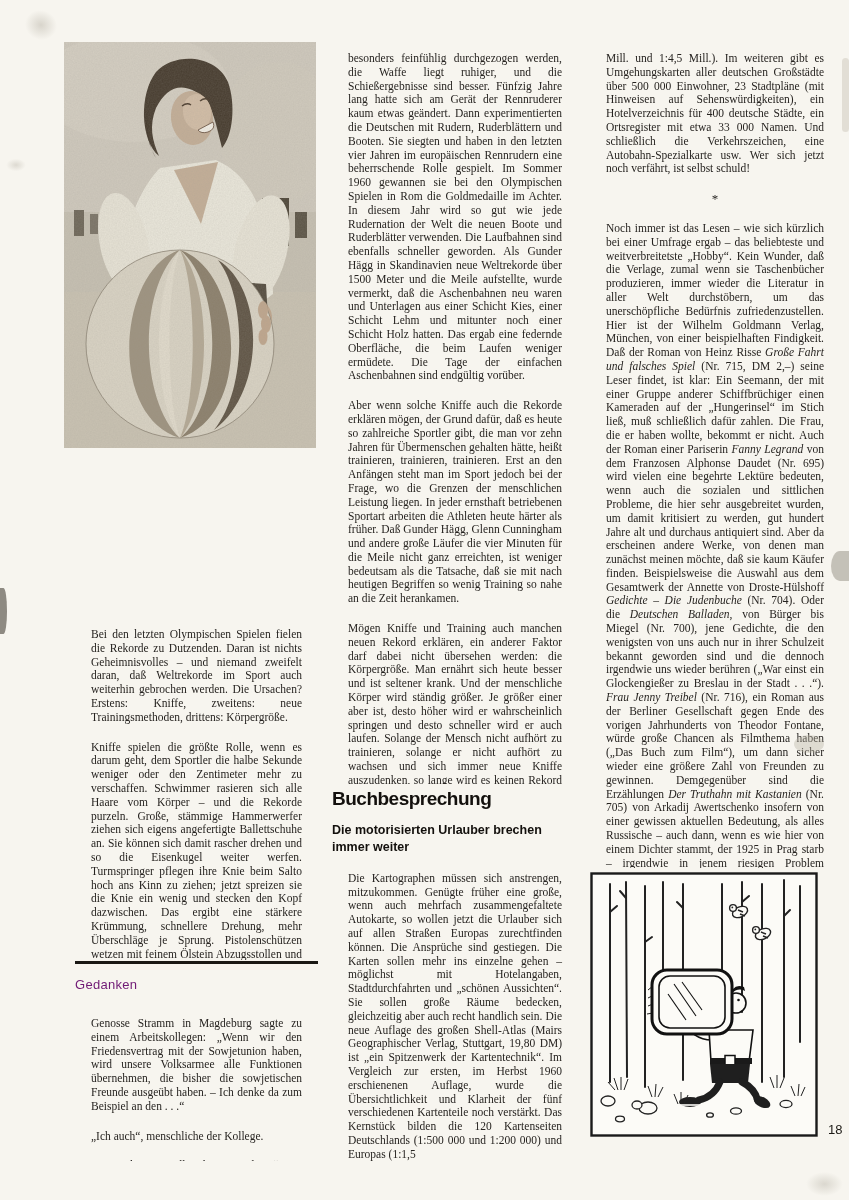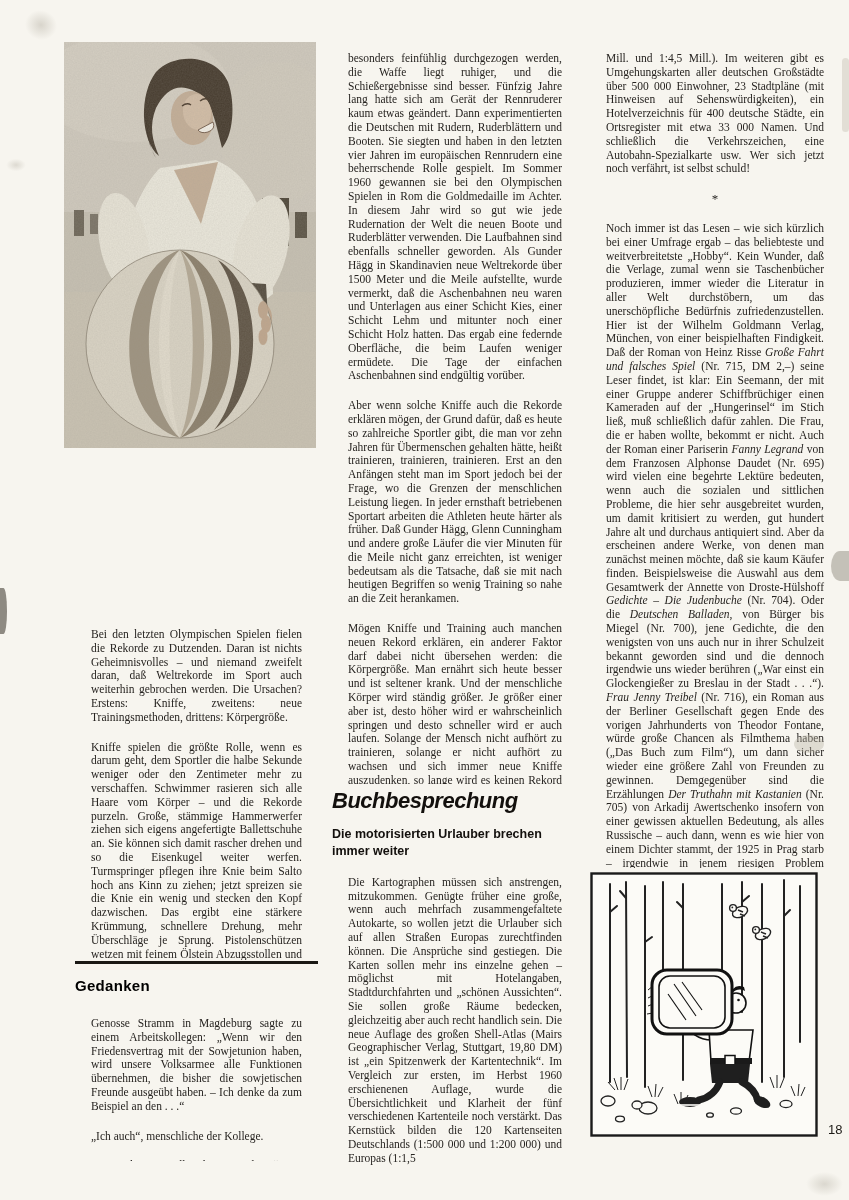--- a/index.html
+++ b/index.html
@@ -5,25 +5,25 @@
   html,body{margin:0;padding:0;background:#f7f5ef;}
   .page{position:relative;width:849px;height:1200px;background:#f7f5ef;overflow:hidden;
         font-family:"Liberation Serif","DejaVu Serif",serif;color:#262320;}
   
   .flowtxt{font-size:11.5px;line-height:13.8px;text-align:justify;hyphens:auto;}
   .flowtxt p{margin:16px;}
   .abs{position:absolute;}
   .headline{font-family:"Liberation Sans","DejaVu Sans",sans-serif;font-weight:700;
             font-size:37px;line-height:1.13;letter-spacing:-1px;color:#13100d;}
   .review-headline{font-family:"Liberation Sans","DejaVu Sans",sans-serif;font-weight:700;
-            font-size:22px;letter-spacing:-0.5px;color:#13100d;margin:0 0 12px 0;font-style:italic;}
+            font-size:19px;letter-spacing:-0.5px;color:#13100d;margin:0 0 12px 0;}
   .subheadline{font-family:"Liberation Sans","DejaVu Sans",sans-serif;font-weight:700;
             font-size:12.5px;line-height:1.35;color:#13100d;margin:0 0 16px 0;}
-  .gedanken-title{font-family:"Liberation Sans","DejaVu Sans",sans-serif;font-weight:700;
-            font-size:15px;letter-spacing:.3px;color:#000000;}
+  .gedanken-title{font-family:"Liberation Sans","DejaVu Sans",sans-serif;font-weight:400;
+            font-size:13px;letter-spacing:.3px;color:#701a75;}
   .rule{position:absolute;background:#1a1814;}
   .attr{text-align:right;}
   .attr-caps{letter-spacing:.5px;}
   .star-sep{text-align:center;font-size:13px;margin:3px 0 4px 0;}
   .sigrow{display:flex;justify-content:space-between;gap:40px;}
   .sigrow .sig{font-style:italic;}
   .pagenum{font-family:"Liberation Sans","DejaVu Sans",sans-serif;font-size:13px;color:#1c1a16;}
   .clip{overflow:hidden;}
   
   .artifact{position:absolute;pointer-events:none;}

